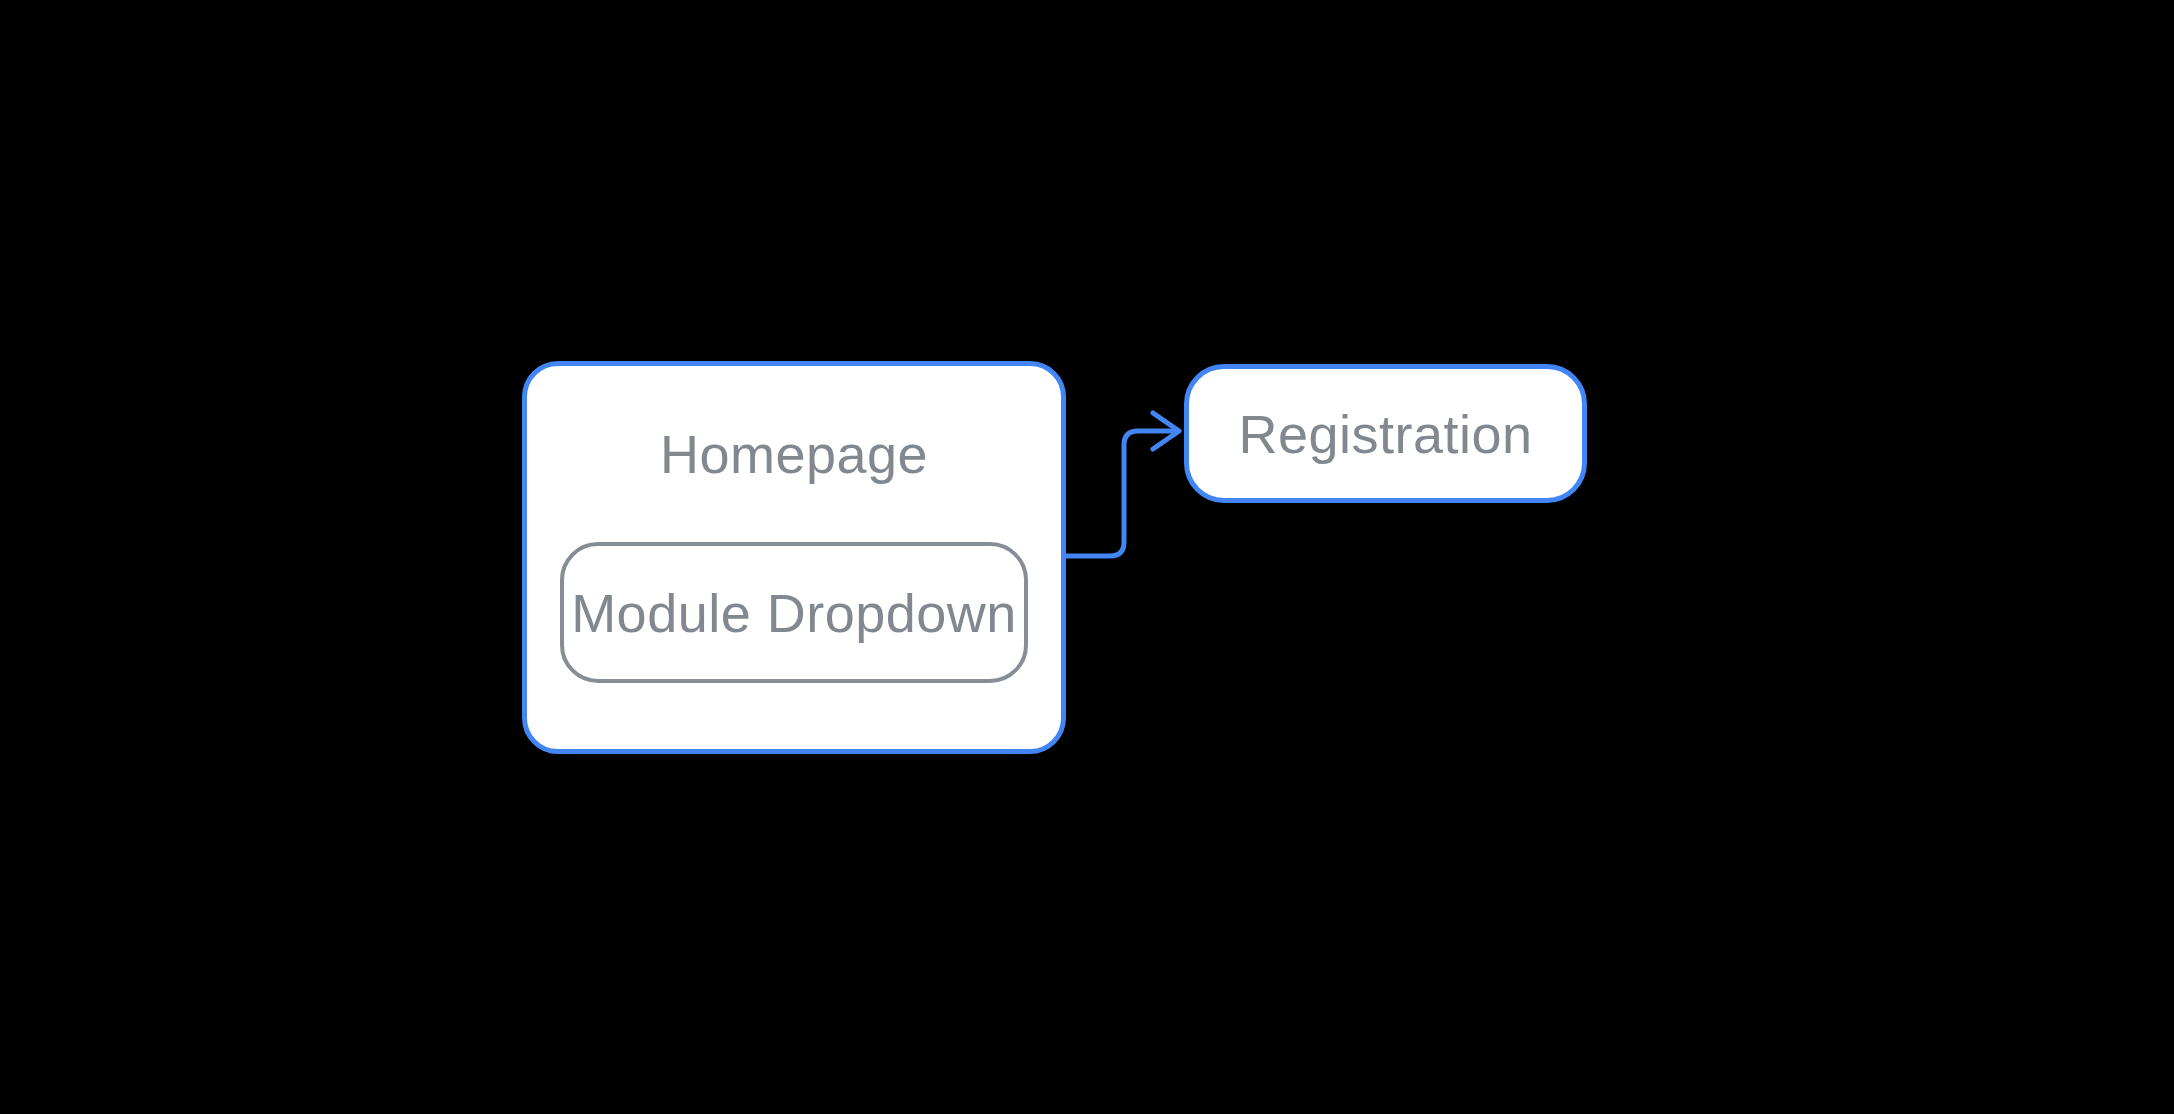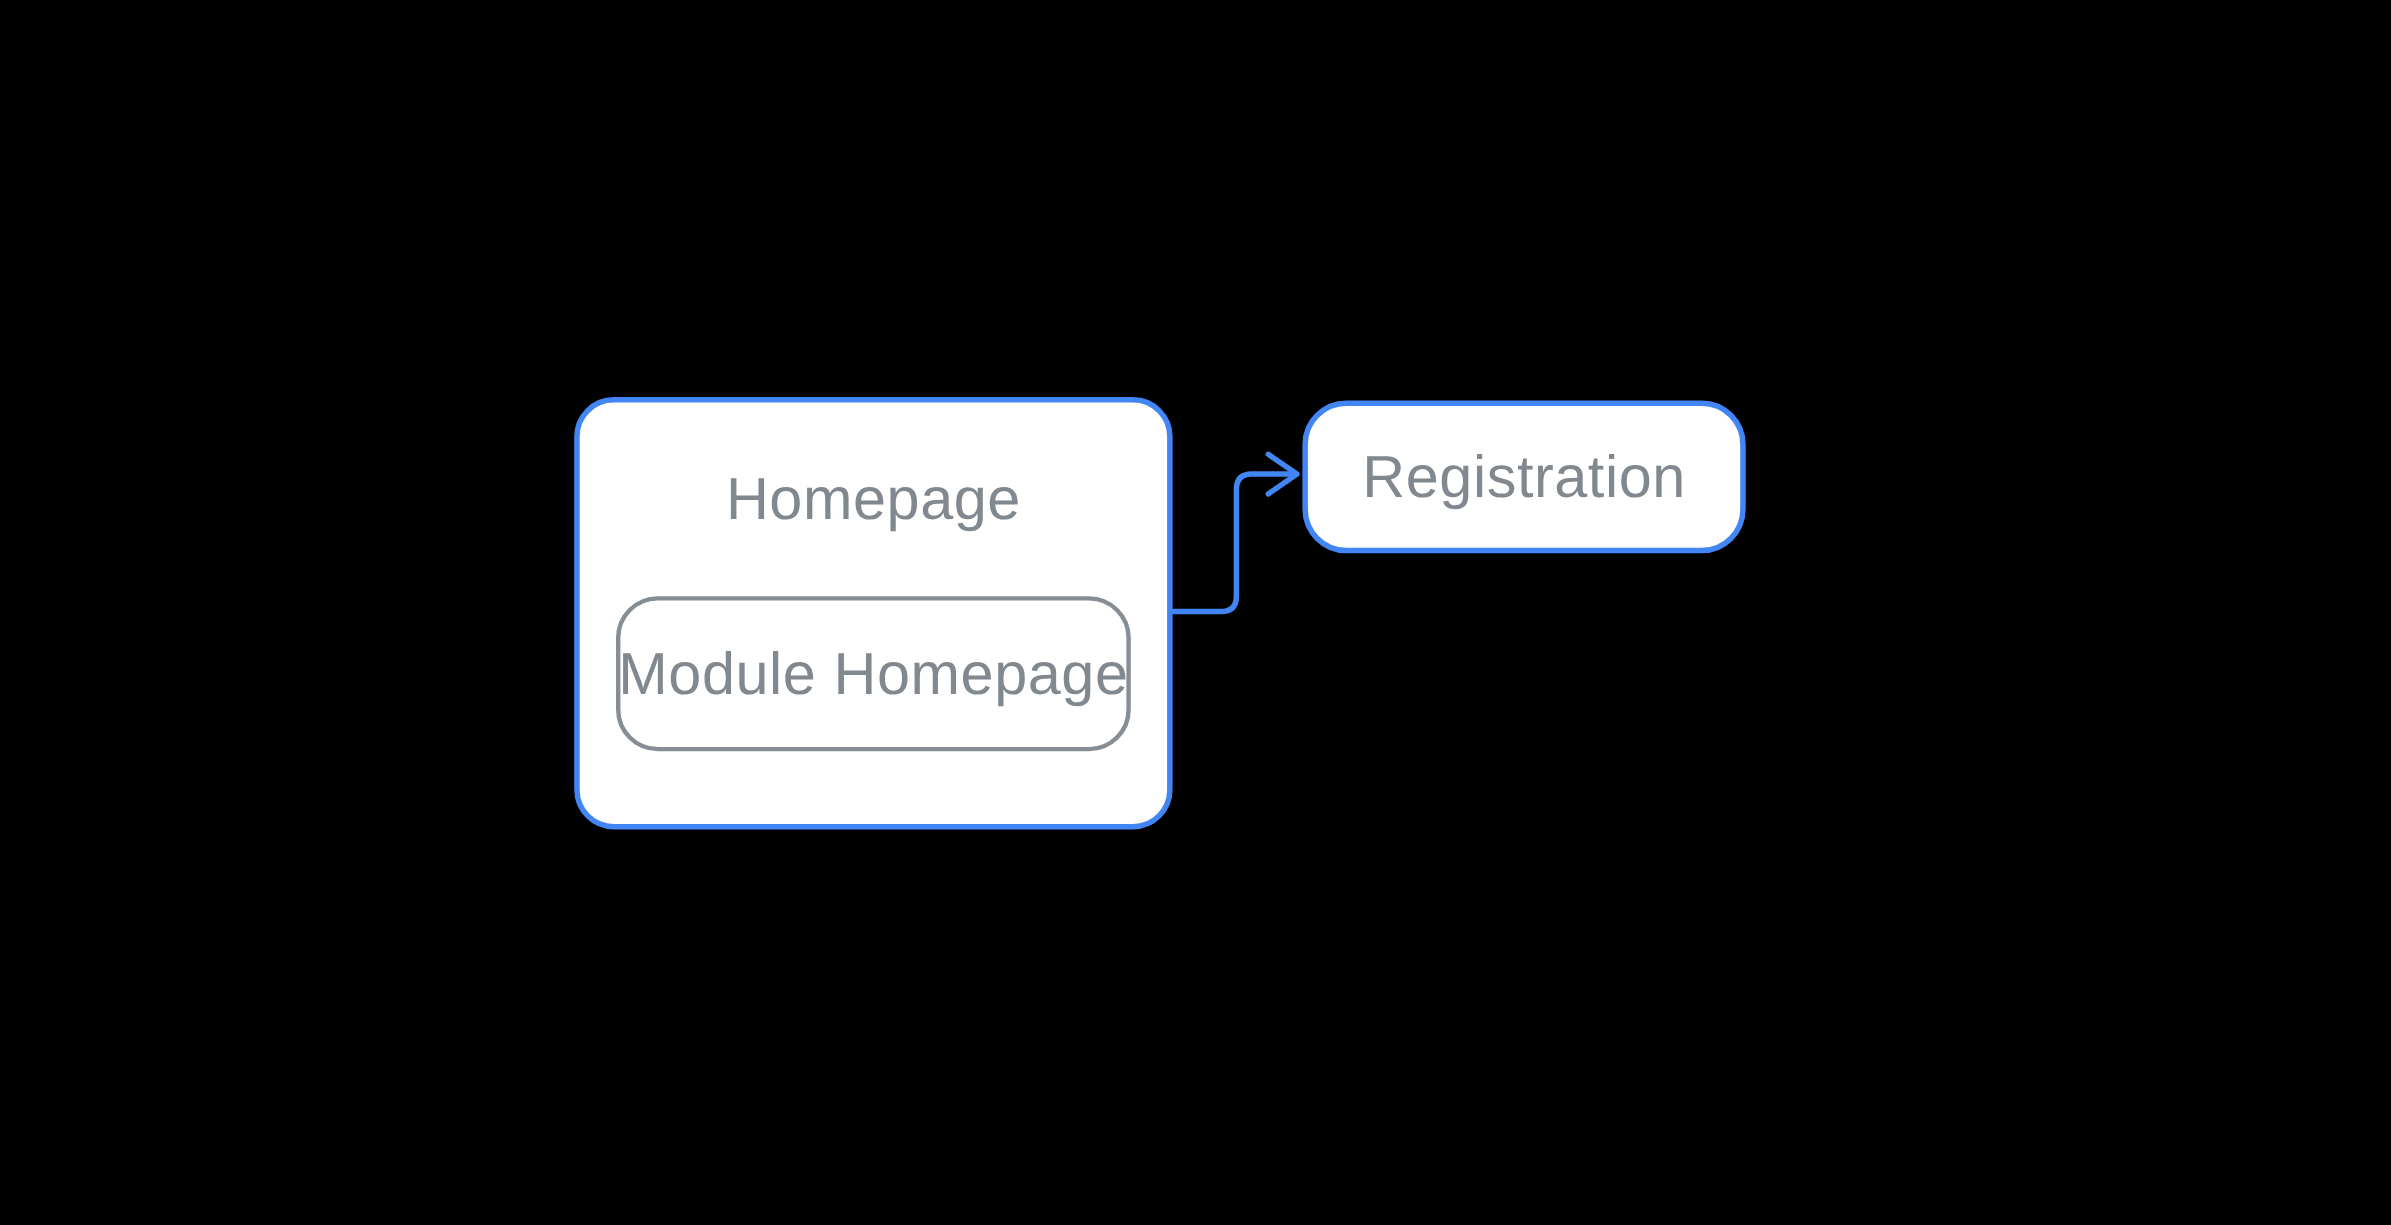--- a/index.html
+++ b/index.html
@@ -91,21 +91,21 @@
 <body>
 
 <div class="canvas">
 
   <div class="node node-homepage">
     <div class="homepage-label-area">
       <span class="node-label">Homepage</span>
     </div>
 
     <div class="node node-module">
-      <span class="node-label">Module Homepage</span>
+      <span class="node-label">Module Dropdown</span>
     </div>
   </div>
 
   <svg class="edge-svg" viewBox="0 0 2174 1114" xmlns="http://www.w3.org/2000/svg">
     <path d="M 1066 556 L 1110 556 Q 1124 556 1124 542 L 1124 445 Q 1124 431 1138 431 L 1177 431"></path>
     <path d="M 1153 413 L 1179 431 L 1153 449"></path>
   </svg>
 
   <div class="node node-registration">
     <span class="node-label">Registration</span>

